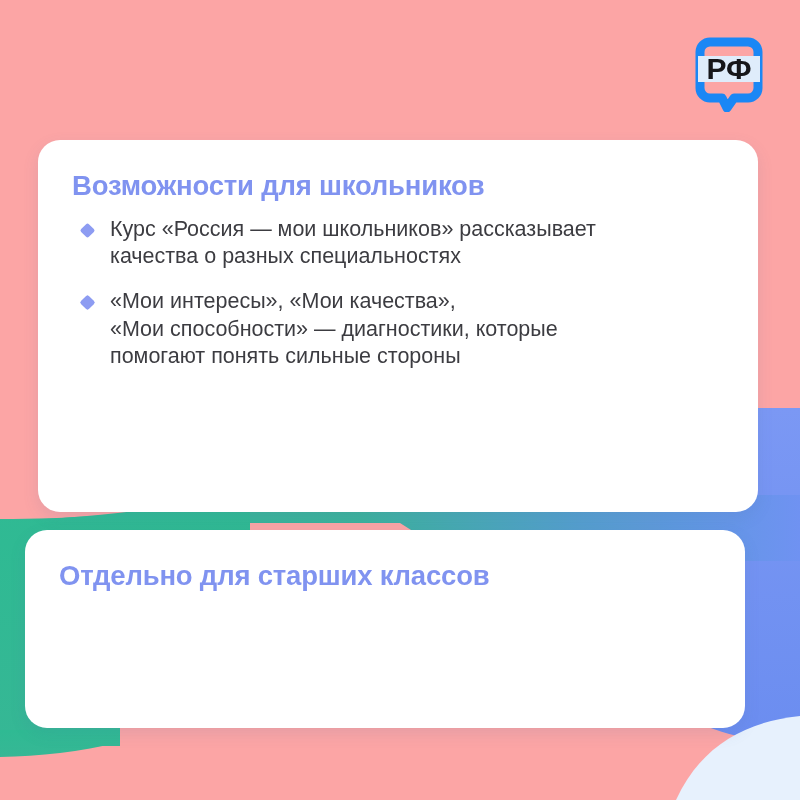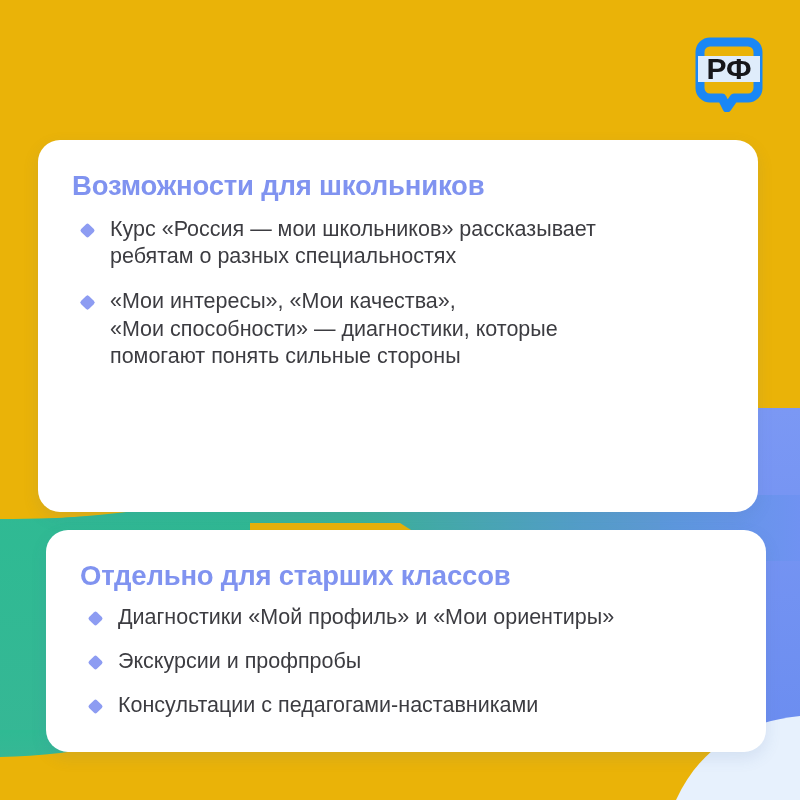--- a/index.html
+++ b/index.html
@@ -7,21 +7,21 @@
 
   html, body {
     width:800px; height:800px;
     overflow:hidden;
     font-family:"Liberation Sans", "DejaVu Sans", sans-serif;
   }
 
   #stage {
     position:relative;
     width:800px; height:800px;
-    background:#eab308;
+    background:#fca5a5;
     overflow:hidden;
   }
 
   #deco-layer { position:absolute; inset:0; }
 
   
   .logo-wrap {
     position:absolute;
     top:26px; right:28px;
     width:86px; height:86px;
@@ -29,21 +29,21 @@
 
   
   .card {
     position:absolute;
     background:#ffffff;
     border-radius:22px;
     box-shadow:0 6px 16px rgba(80,110,160,.13);
   }
 
   #card-opportunities { left:38px; top:140px; width:720px; height:372px; }
-  #card-seniors       { left:46px; top:530px; width:720px; height:222px; }
+  #card-seniors       { left:25px; top:530px; width:720px; height:198px; }
 
   .card-inner { padding:30px 34px 0 34px; }
 
   .card-title {
     font-size:27.5px;
     font-weight:bold;
     letter-spacing:-0.2px;
     color:#8093f0;
     line-height:1.15;
     margin-bottom:14px;
@@ -123,55 +123,37 @@
   </div>
 
   <div class="card" id="card-opportunities">
     <div class="card-inner">
       <div class="card-title">Возможности для школьников</div>
       <ul class="bullets">
 
         <li>
           <span class="dia"></span>
           <span class="line">Курс «Россия — мои школьников» рассказывает</span>
-          <span class="line">ребятам о разных специальностях</span>
+          <span class="line">качества о разных специальностях</span>
         </li>
 
         <li>
           <span class="dia"></span>
         </li>
 
         <li>
           <span class="dia"></span>
           <span class="line">«Мои интересы», «Мои качества»,</span>
           <span class="line">«Мои способности» — диагностики, которые</span>
           <span class="line">помогают понять сильные стороны</span>
         </li>
 
       </ul>
     </div>
   </div>
 
   <div class="card" id="card-seniors">
     <div class="card-inner">
       <div class="card-title">Отдельно для старших классов</div>
-      <ul class="bullets">
-
-        <li>
-          <span class="dia"></span>
-          <span class="line">Диагностики «Мой профиль» и «Мои ориентиры»</span>
-        </li>
-
-        <li>
-          <span class="dia"></span>
-          <span class="line">Экскурсии и профпробы</span>
-        </li>
-
-        <li>
-          <span class="dia"></span>
-          <span class="line">Консультации с педагогами-наставниками</span>
-        </li>
-
-      </ul>
     </div>
   </div>
 
 </div>
 
 </body></html>

